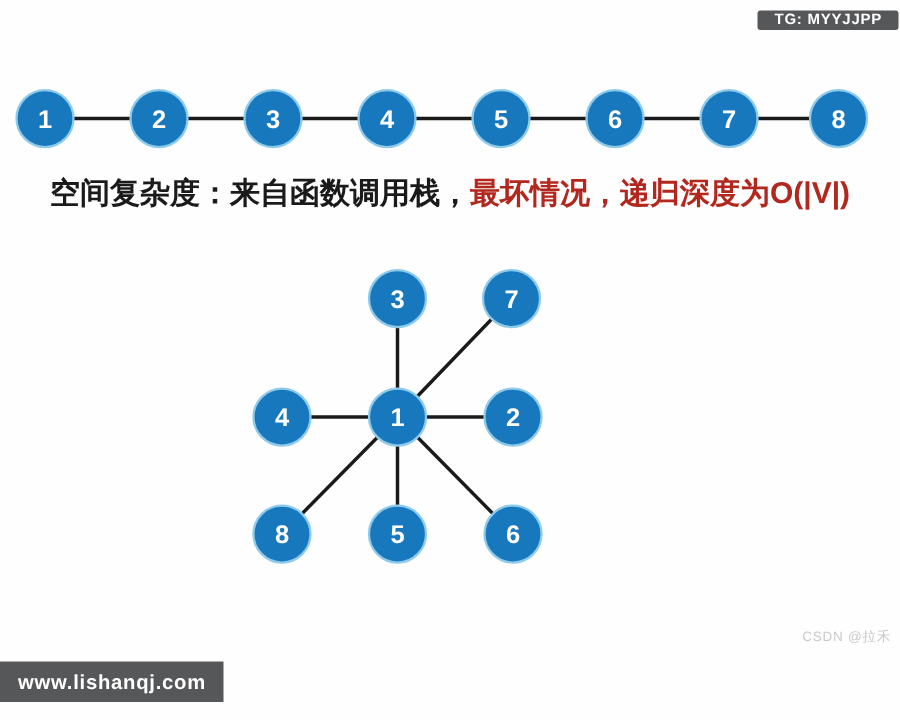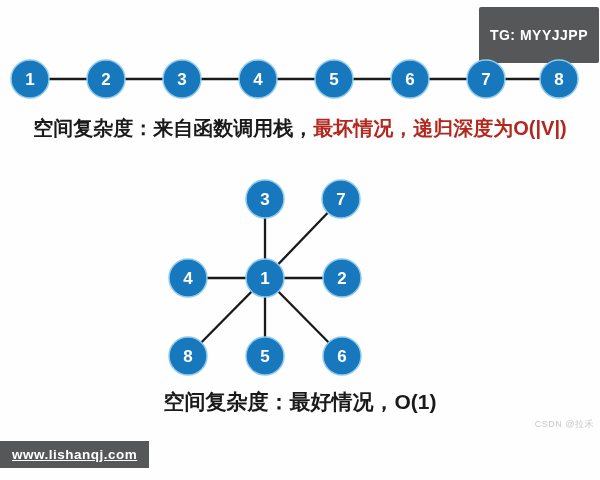--- a/index.html
+++ b/index.html
@@ -2,24 +2,24 @@
 <html><head>
 <meta charset="utf-8">
 <style>
   html,body{margin:0;padding:0;background:#fff;}
   .canvas{
     position:relative;width:600px;height:480px;background:#fefefe;overflow:hidden;
     font-family:"Liberation Sans","DejaVu Sans",sans-serif;
   }
   .badge{
     position:absolute;background:#565759;color:#fff;font-weight:bold;
-    font-size:14px;letter-spacing:0.5px;padding:20px 11px;white-space:nowrap;
+    font-size:10px;letter-spacing:0.5px;padding:1px 11px;white-space:nowrap;
   }
   .badge-tg{top:7px;right:1px;border-radius:2px;}
-  .badge-site{top:441px;left:0;font-size:13.5px;padding:6px 12px;text-decoration:underline;}
+  .badge-site{top:441px;left:0;font-size:13.5px;padding:6px 12px;}
   .caption{
     position:absolute;left:0;width:600px;text-align:center;
     font-weight:bold;color:#1a1a1a;white-space:nowrap;
   }
   .caption-worst{top:115px;font-size:20px;}
   .caption-worst .red{color:#b2281e;}
   .caption-best{top:388px;font-size:21px;}
   .graph-svg{position:absolute;}
   #chain-svg{left:0;top:53px;}
   #star-svg{left:150px;top:175px;}
@@ -85,19 +85,18 @@
       <circle cx="192" cy="103" r="19" fill="#1878bd" stroke="#8ecbeb" stroke-width="1.5"></circle>
       <text x="192" y="109" text-anchor="middle" fill="#ffffff" font-size="17" font-weight="bold" font-family="&quot;Liberation Sans&quot;,&quot;DejaVu Sans&quot;,sans-serif">2</text>
       <circle cx="38" cy="181" r="19" fill="#1878bd" stroke="#8ecbeb" stroke-width="1.5"></circle>
       <text x="38" y="187" text-anchor="middle" fill="#ffffff" font-size="17" font-weight="bold" font-family="&quot;Liberation Sans&quot;,&quot;DejaVu Sans&quot;,sans-serif">8</text>
       <circle cx="115" cy="181" r="19" fill="#1878bd" stroke="#8ecbeb" stroke-width="1.5"></circle>
       <text x="115" y="187" text-anchor="middle" fill="#ffffff" font-size="17" font-weight="bold" font-family="&quot;Liberation Sans&quot;,&quot;DejaVu Sans&quot;,sans-serif">5</text>
       <circle cx="192" cy="181" r="19" fill="#1878bd" stroke="#8ecbeb" stroke-width="1.5"></circle>
       <text x="192" y="187" text-anchor="middle" fill="#ffffff" font-size="17" font-weight="bold" font-family="&quot;Liberation Sans&quot;,&quot;DejaVu Sans&quot;,sans-serif">6</text>
     </svg>
 
-  <div class="caption caption-best">空间复杂度：最好情况，O(1)</div>
 
   <div class="watermark">CSDN @拉禾</div>
 
   <div class="badge badge-site">www.lishanqj.com</div>
 
 </div>
 
 </body></html>

